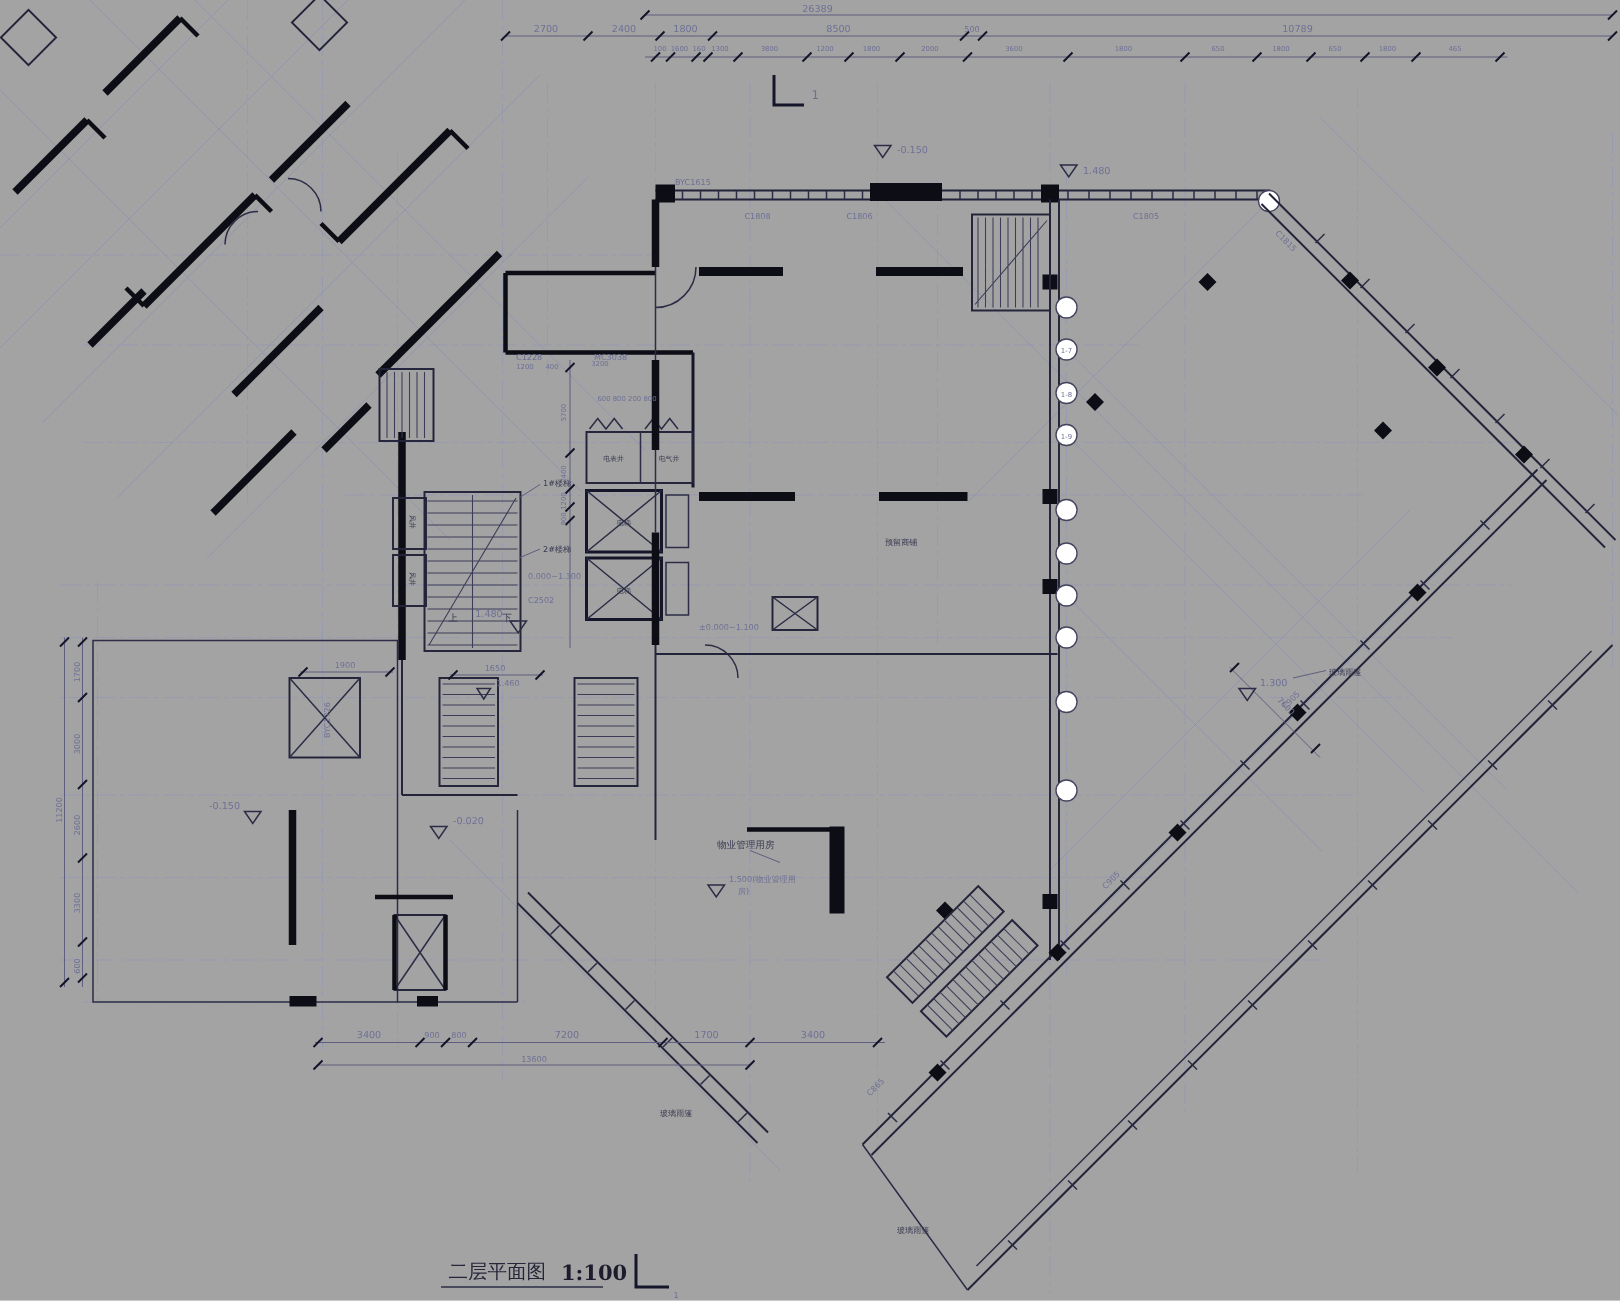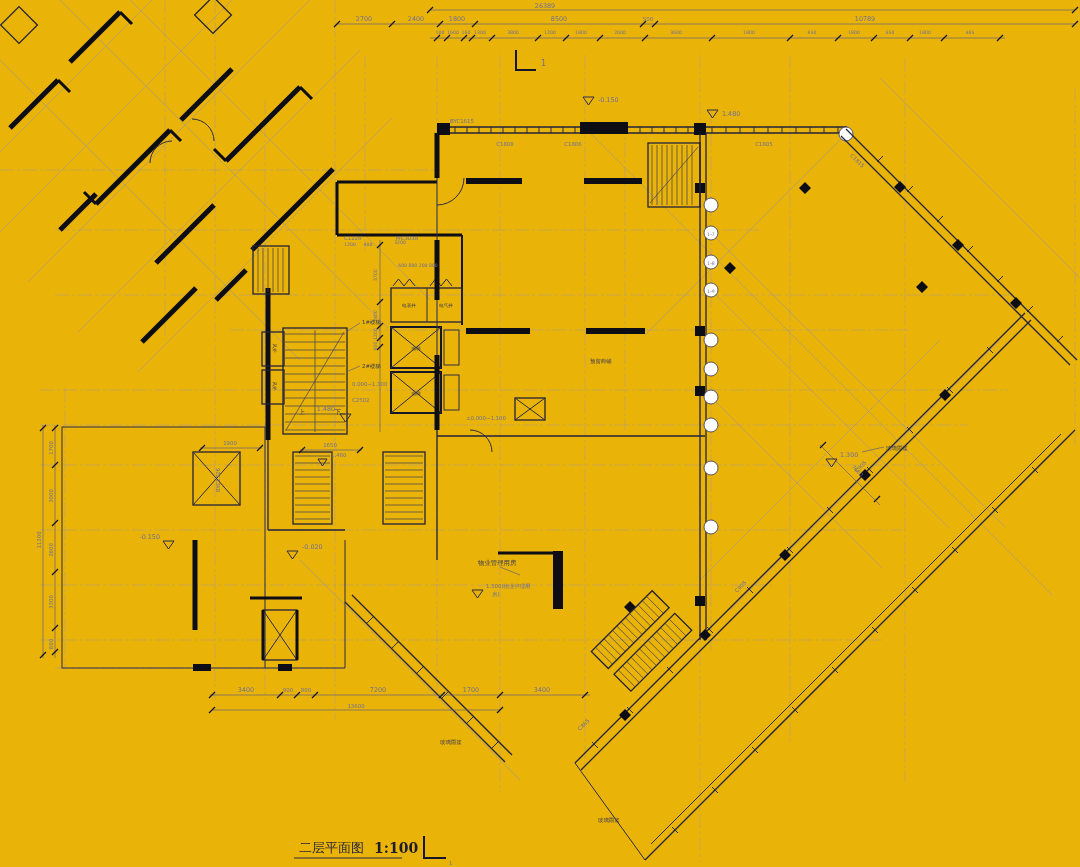--- a/index.html
+++ b/index.html
@@ -1,16 +1,16 @@
 <!DOCTYPE html>
 <html><head>
 <meta charset="utf-8">
 <style>
   html,body{margin:0;padding:0;background:#e8e8e8;}
-  .sheet{position:relative;width:1080px;height:867px;background:#eab308;overflow:hidden;
+  .sheet{position:relative;width:1080px;height:867px;background:#a3a3a3;overflow:hidden;
          font-family:"DejaVu Sans",sans-serif;}
   svg{position:absolute;left:0;top:0;}
   
   .g   {stroke:#8d8fb4;stroke-width:.6;opacity:.8;fill:none;}
   .gd  {stroke:#9093b8;stroke-width:.6;opacity:.65;fill:none;stroke-dasharray:14 3 3 3;}
   .w1  {stroke:#2c2c46;stroke-width:1;fill:none;}
   .w12 {stroke:#23233a;stroke-width:1.3;fill:none;}
   .w2  {stroke:#16162a;stroke-width:2;fill:none;}
   .w3  {stroke:#0d0d16;stroke-width:3;fill:none;}
   .w5  {stroke:#0d0d16;stroke-width:5;fill:none;}

